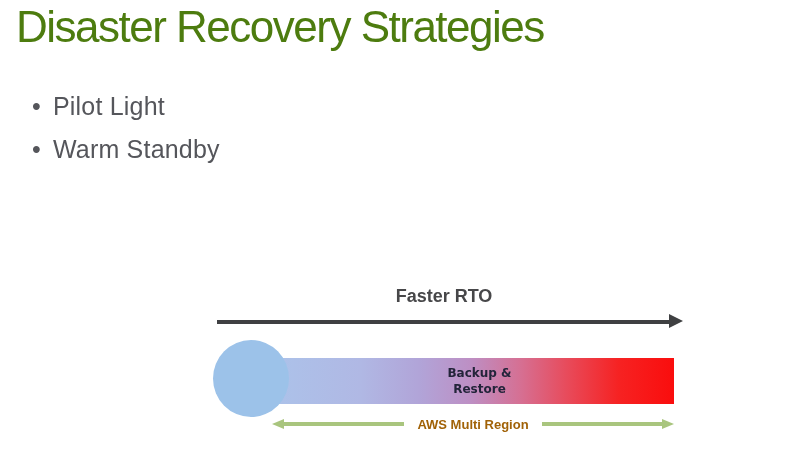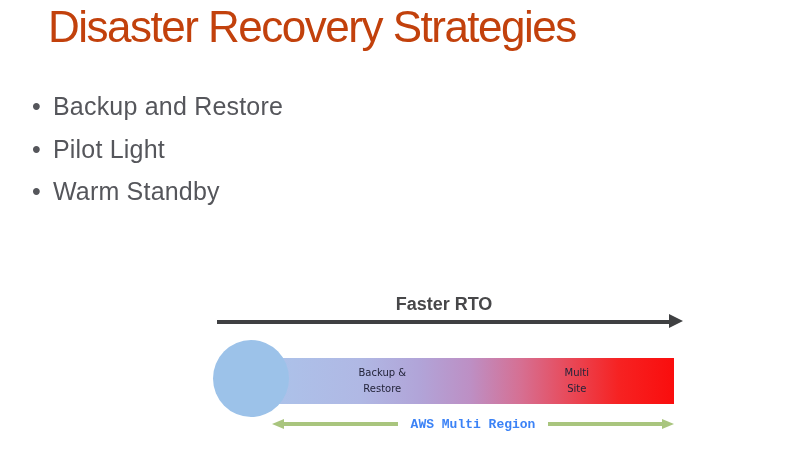--- a/index.html
+++ b/index.html
@@ -12,27 +12,27 @@
     width: 792px;
     height: 466px;
     background: #ffffff;
     overflow: hidden;
     font-family: "Liberation Sans", sans-serif;
   }
 
   
   .title {
     position: absolute;
-    left: 48px;
+    left: 16px;
     top: 2px;
     margin: 0;
     font-size: 44px;
     font-weight: 300;
     letter-spacing: -1.5px;
-    color: #c2410c;
+    color: #4d7c0f;
     font-family: "Liberation Sans", sans-serif;
   }
 
   
   .bullets {
     position: absolute;
     left: 32px;
     top: 93px;
     margin: 0;
     padding: 0;
@@ -58,21 +58,21 @@
 
   
   .diagram {
     position: absolute;
     inset: 0;
   }
 
   .rto-label {
     position: absolute;
     left: 374px;
-    top: 294px;
+    top: 286px;
     width: 140px;
     text-align: center;
     font-size: 18px;
     font-weight: bold;
     color: #474749;
     font-family: "Liberation Sans", sans-serif;
   }
 
   .rto-line {
     position: absolute;
@@ -132,22 +132,22 @@
     z-index: 3;
   }
   .bar-label {
     flex: 1;
     display: flex;
     align-items: center;
     justify-content: center;
     text-align: center;
     white-space: pre-line;
     font-family: "DejaVu Sans", sans-serif;
-    font-size: 10px;
-    font-weight: 400;
+    font-size: 12px;
+    font-weight: 700;
     line-height: 16px;
     color: #23243a;
   }
 
   .region-arrow {
     position: absolute;
     left: 272px;
     top: 416px;
     width: 402px;
     height: 16px;
@@ -167,38 +167,34 @@
     border-left: 12px solid #a9c57e;
   }
   .gline {
     flex: 1;
     height: 4px;
     background: #a9c57e;
   }
   .region-text {
     padding: 0 13px;
     white-space: nowrap;
-    font-family: Liberation Mono, monospace;
+    font-family: Liberation Sans, sans-serif;
     font-size: 13px;
     font-weight: 600;
-    color: #3b82f6;
+    color: #a16207;
   }
 </style>
 </head>
 <body>
 
 <div class="slide">
 
   <h1 class="title">Disaster Recovery Strategies</h1>
 
   <ul class="bullets">
-    <li class="bullet">
-      <span class="dot"></span>
-      <span>Backup and Restore</span>
-    </li>
     <li class="bullet">
       <span class="dot"></span>
       <span>Pilot Light</span>
     </li>
     <li class="bullet">
       <span class="dot"></span>
       <span>Warm Standby</span>
     </li>
   </ul>
 
@@ -207,22 +203,20 @@
     <div class="rto-label">Faster RTO</div>
     <div class="rto-line"></div>
     <div class="rto-head"></div>
 
     <div class="circle"></div>
     <div class="bar"></div>
 
     <div class="bar-labels">
       <div class="bar-label">Backup &amp;
 Restore</div>
-      <div class="bar-label">Multi
-Site</div>
     </div>
 
     <div class="region-arrow">
       <div class="head-left"></div>
       <div class="gline"></div>
       <div class="region-text">AWS Multi Region</div>
       <div class="gline"></div>
       <div class="head-right"></div>
     </div>
 

